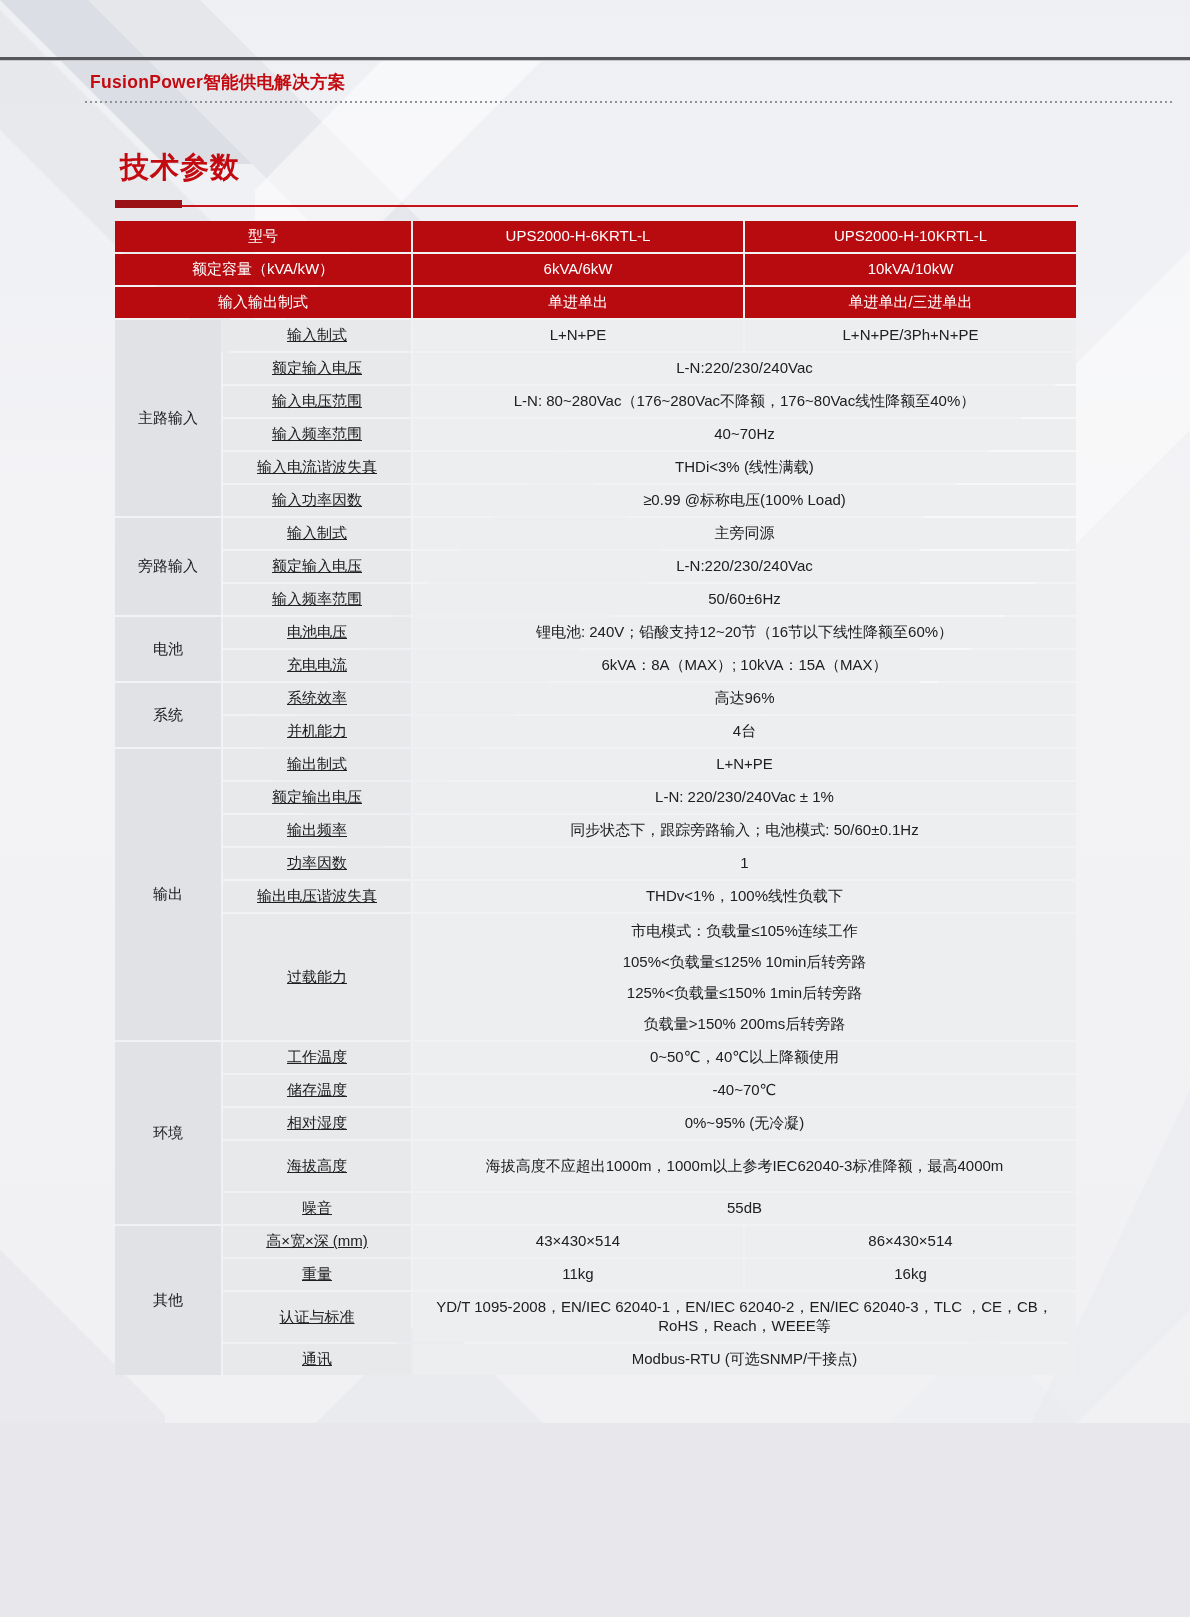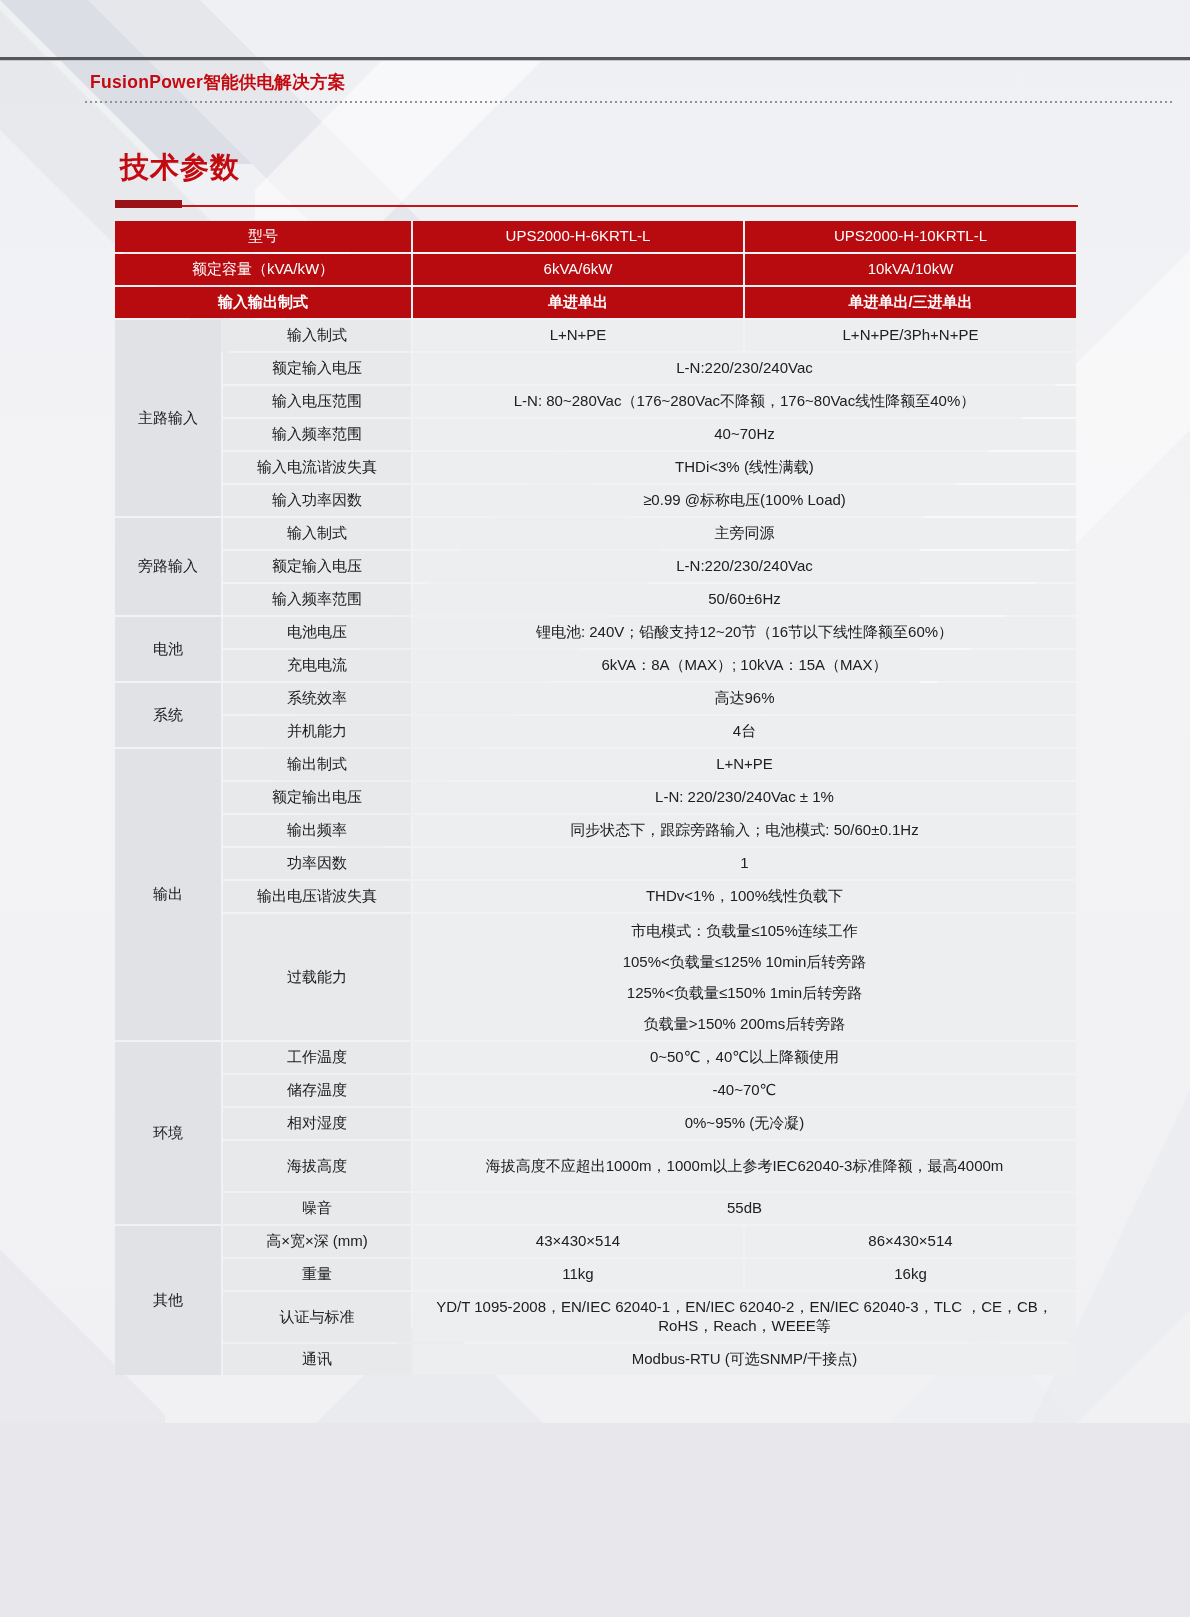--- a/index.html
+++ b/index.html
@@ -19,23 +19,23 @@
   .section-title{left:120px;top:148px;font-size:29px;font-weight:bold;color:#c20a10;letter-spacing:1px;}
   .title-rule{left:115px;top:199px;width:963px;height:9px;}
   .title-rule .thin{position:absolute;left:0;bottom:1px;width:100%;height:2.5px;background:#c5151a;}
   .title-rule .thick{position:absolute;left:0;bottom:0;width:67px;height:8px;background:#9a1216;}
 
   table.spec{position:absolute;left:113px;top:219px;z-index:1;width:965px;
     border-collapse:separate;border-spacing:2px;table-layout:fixed;}
   table.spec td{font-size:15px;line-height:1.25;text-align:center;vertical-align:middle;
     padding:1px 6px;height:29px;overflow:hidden;}
   td.hl,td.hv{background:#b80b10;color:#ffffff;}
-  tr.hdr-bold td{font-weight:bold;margin-left:32px;}
+  tr.hdr-bold td{font-weight:normal;margin-left:32px;}
   td.cat{background:#e1e2e5;}
-  td.lab{background:#e8e9eb;}
+  td.lab{background:#e8e9eb;text-decoration:underline;}
   td.val{background:#edeef0;}
   tr.tall td{height:48px;}
   td.multi{padding:0 6px;margin-top:20px;}
   td.multi div{height:31px;line-height:31px;}
 
   .note{left:115px;top:1326px;width:960px;font-size:14.5px;line-height:1.62;color:#2c2c2f;text-align:justify;}
   .copy1{left:116px;top:1441px;font-size:10px;font-weight:bold;color:#222225;}
   .copy2{left:115px;top:1464px;font-size:14px;color:#2c2c2f;}
   .pageno{left:1056px;top:1496px;font-size:18px;color:#4a4a4e;}
 

